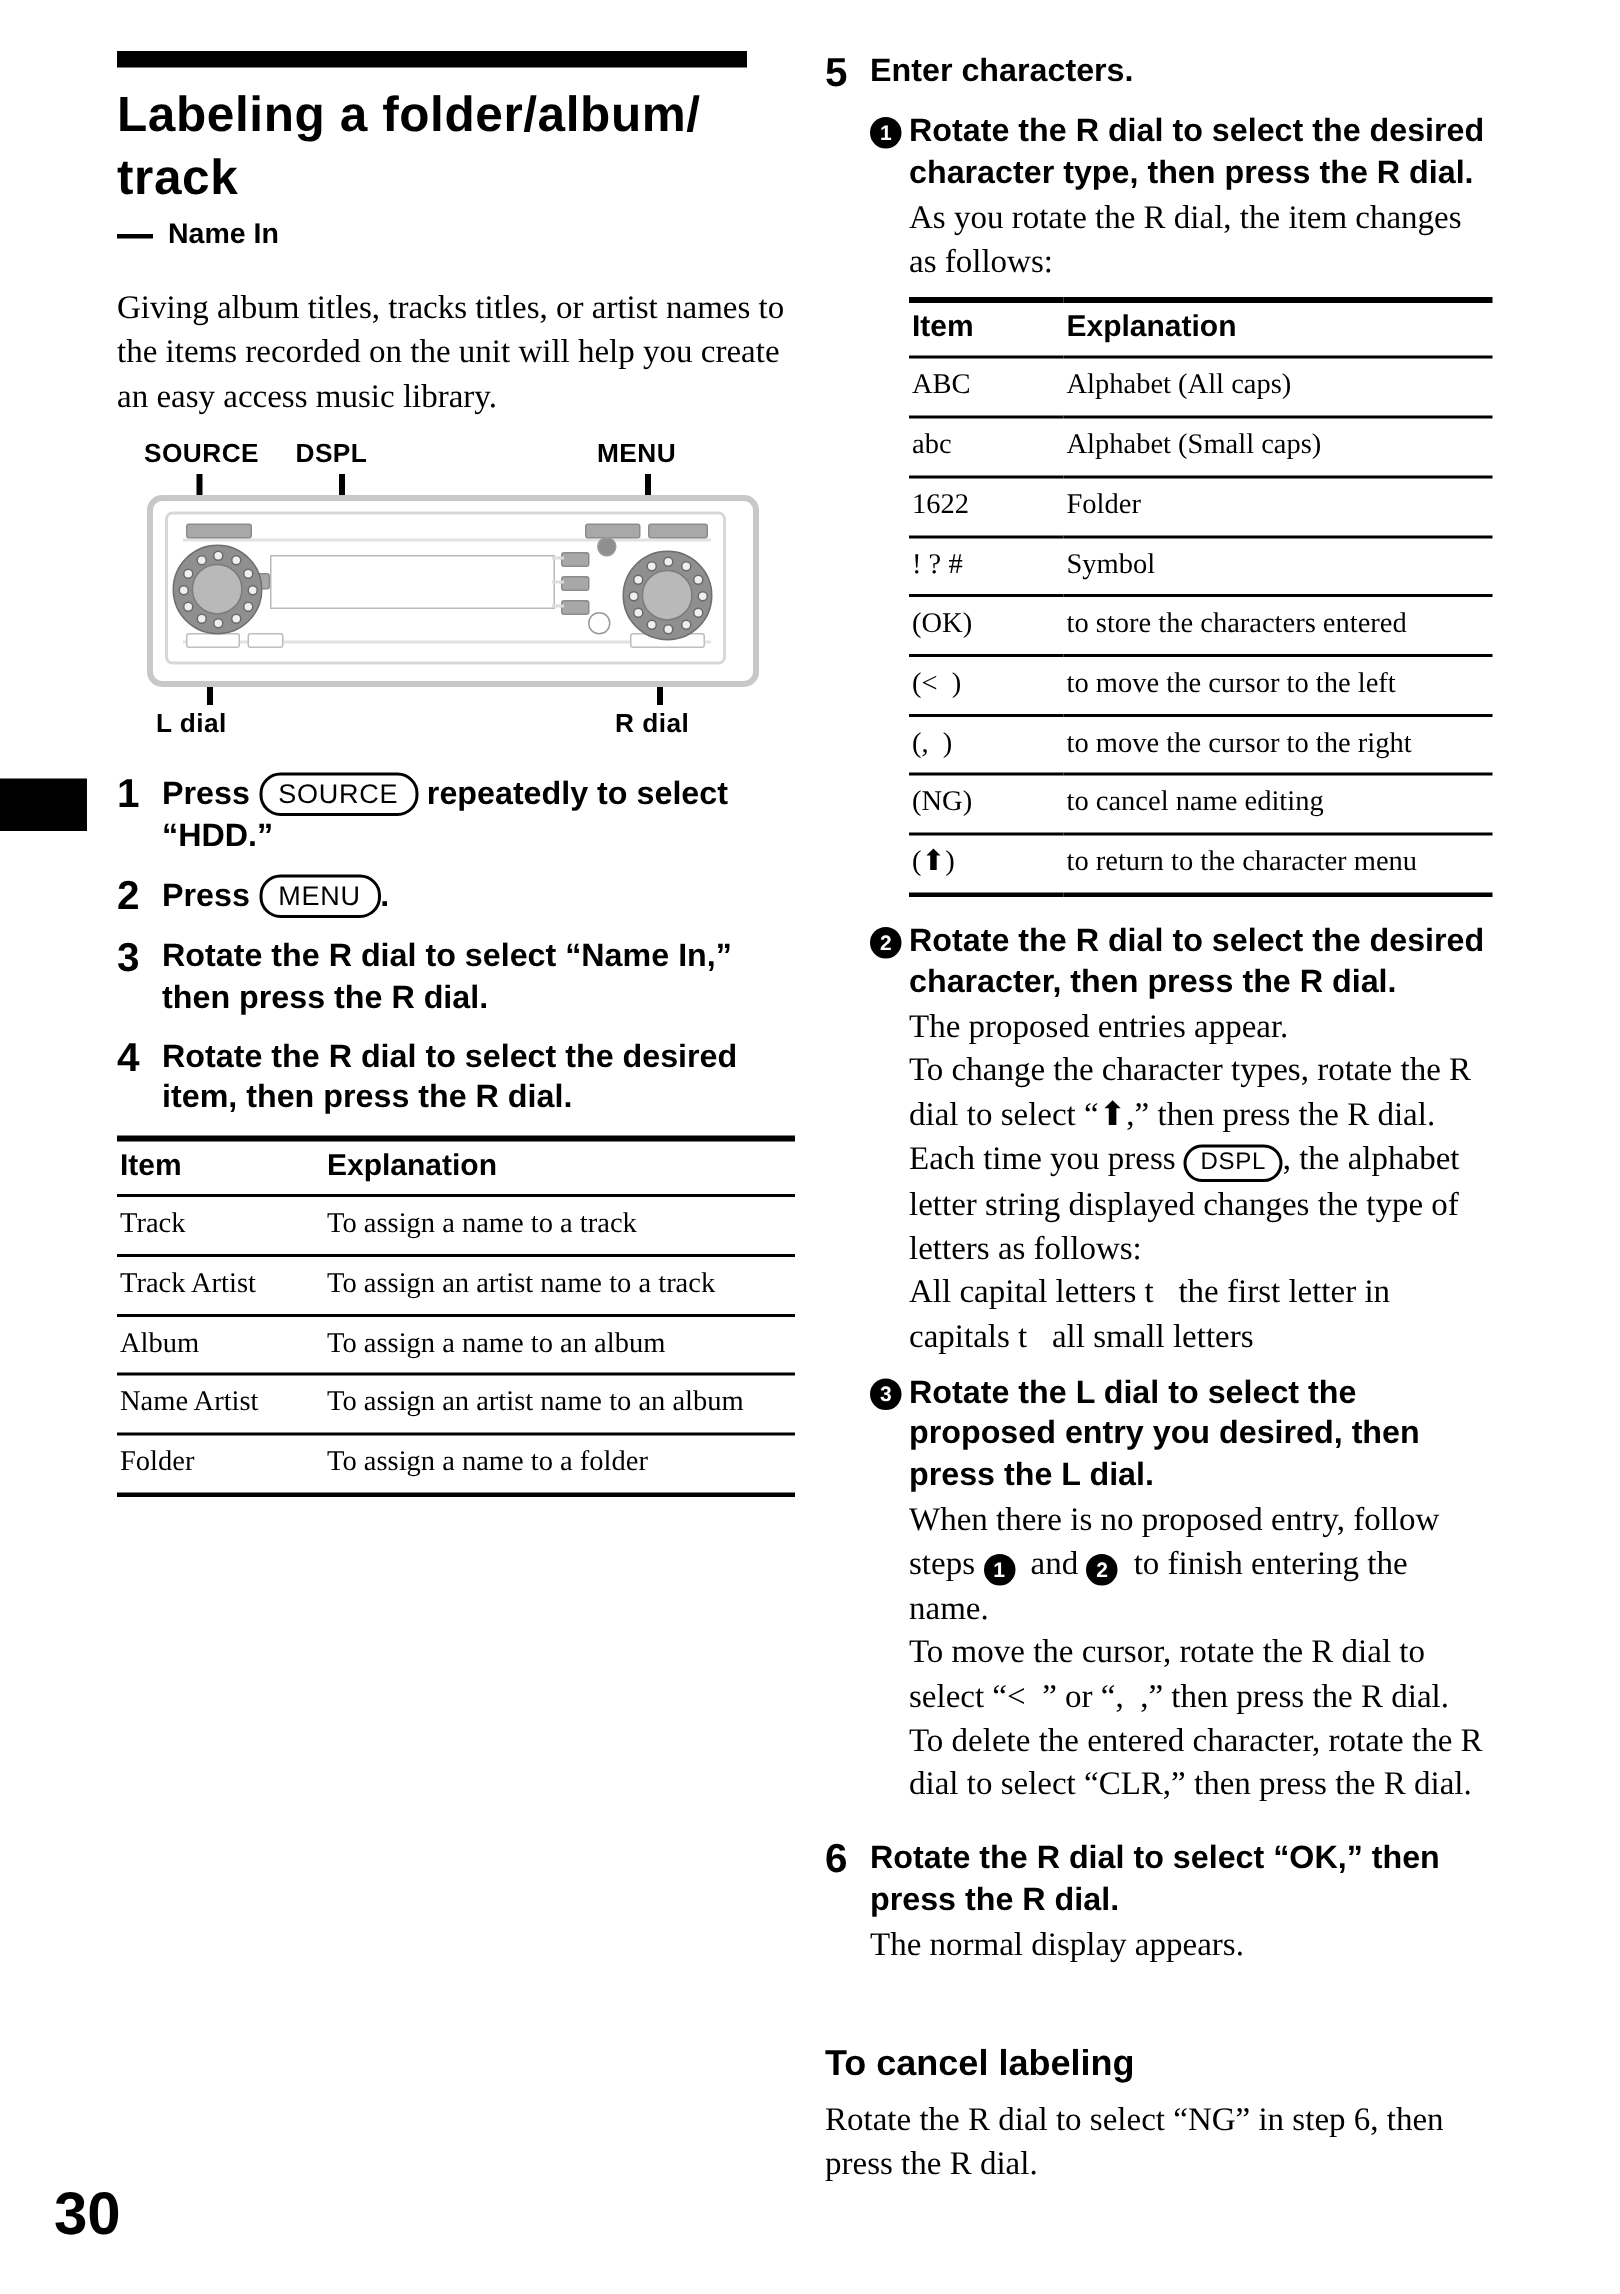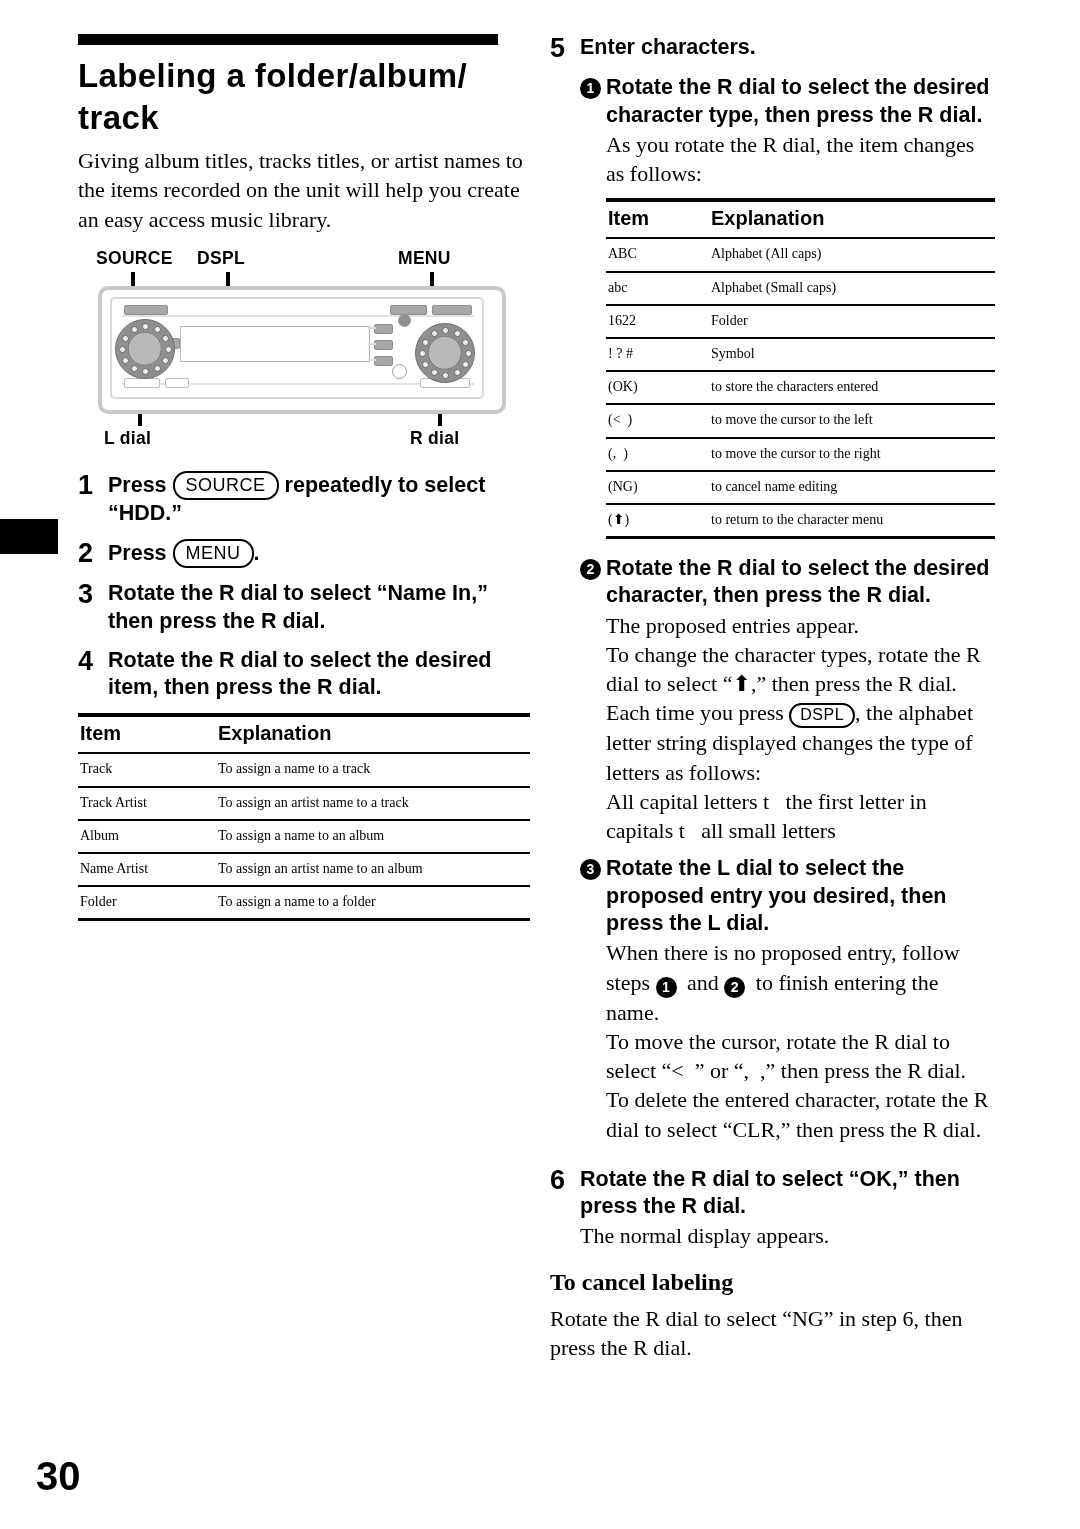--- a/index.html
+++ b/index.html
@@ -260,40 +260,40 @@
     font-family: "Liberation Sans", sans-serif;
     font-weight: bold;
     font-size: 20px;
     text-align: left;
     padding: 5px 6px 7px 2px;
     border-top: 4px solid #000;
     border-bottom: 2px solid #000;
   }
   table.itbl td {
     font-family: "Liberation Serif", serif;
-    font-size: 14px;
+    font-size: 19px;
     line-height: 1.3;
     padding: 6px 6px 7px 2px;
     border-bottom: 2px solid #000;
     vertical-align: top;
   }
   table.itbl tr:last-child td { border-bottom: 3px solid #000; }
   .col-item-left { width: 130px; }
   .col-item-right { width: 95px; }
 
   .arrowglyph {
     font-family: "Liberation Serif", serif;
   }
 
   
   h2.minor {
-    font-family: Liberation Serif, serif;
+    font-family: Liberation Sans, sans-serif;
     font-weight: bold;
     font-size: 24px;
-    margin: 18px 0 8px 0;
+    margin: 52px 0 8px 0;
   }
 
   
   .page-number {
     position: absolute;
     left: 36px;
     bottom: 30px;
     font-family: "Liberation Sans", sans-serif;
     font-weight: bold;
     font-size: 40px;
@@ -304,20 +304,24 @@
 
 <div class="page">
 
   <div class="thumb-tab"></div>
 
   <div class="col-left">
 
     <div class="title-rule"></div>
     <h1 class="section-title">Labeling a folder/album/ track</h1>
 
+    <div class="subhead">
+      <span class="emdash-rule"></span>
+      <span>Name In</span>
+    </div>
 
     <p class="body">Giving album titles, tracks titles, or artist names to the items recorded on the unit will help you create an easy access music library.</p>
 
     <div class="device-wrap">
 
       <span class="callout-label" style="left:18px; top:0px;">SOURCE</span>
       <span class="callout-label" style="left:119px; top:0px;">DSPL</span>
       <span class="callout-label" style="left:320px; top:0px;">MENU</span>
       <span class="callout-label" style="left:26px; top:180px;text-align:center;">L dial</span>
       <span class="callout-label" style="left:332px; top:180px;">R dial</span>

